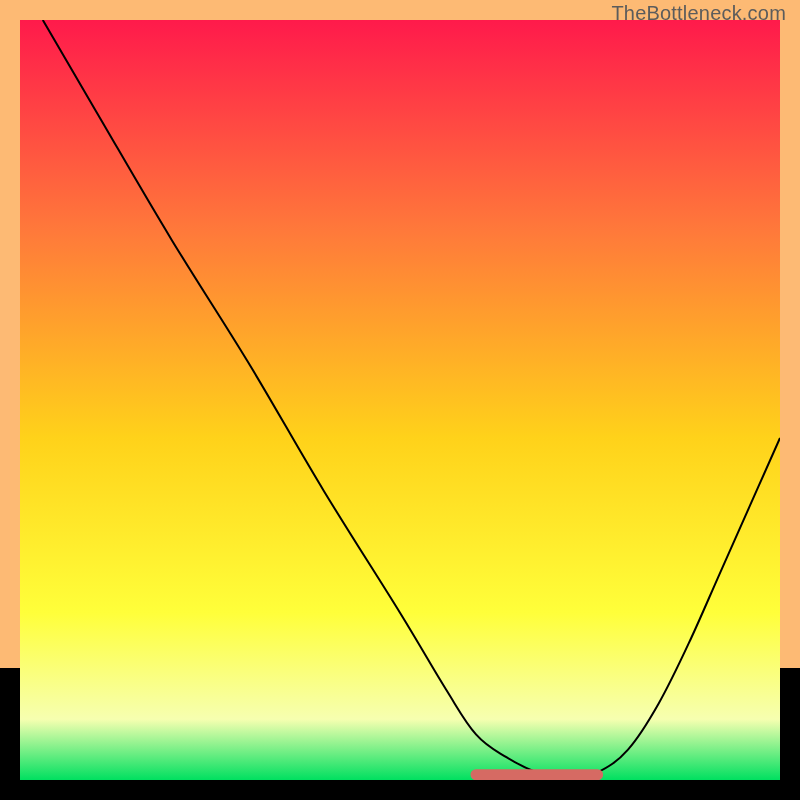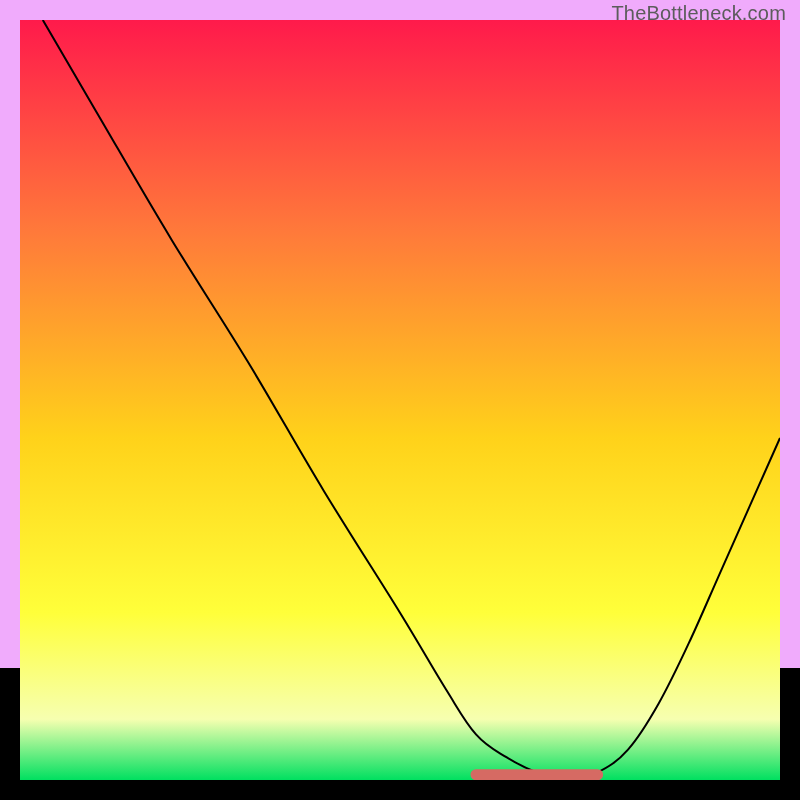--- a/index.html
+++ b/index.html
@@ -9,21 +9,21 @@
     height: 800px;
     background: #000;
     overflow: hidden;
   }
   .frame {
     position: absolute;
     left: 0;
     top: 0;
     width: 800px;
     height: 668px;
-    background: #f0abfc;
+    background: #fdba74;
   }
   .plot-area {
     position: absolute;
     left: 20px;
     top: 20px;
     width: 760px;
     height: 760px;
     overflow: hidden;
   }
   .watermark {

